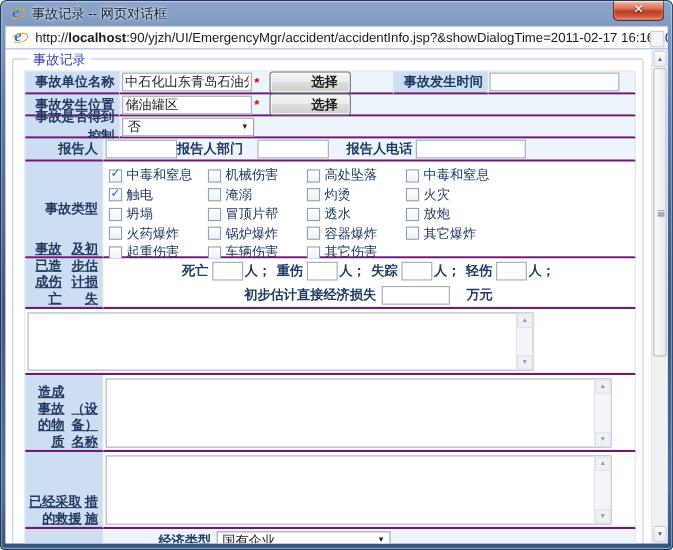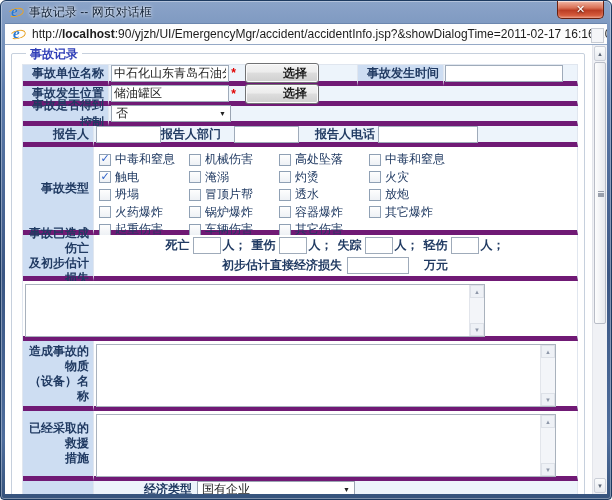--- a/index.html
+++ b/index.html
@@ -36,31 +36,31 @@
   .vscroll{position:absolute;top:0;right:0;bottom:0;width:15px;background:#f0f1f5;border-left:1px solid #e3e5eb;box-sizing:border-box;}
   .sc-btn{position:absolute;left:1px;right:1px;height:13px;background:linear-gradient(180deg,#fafbfc,#e7eaef);
     border:1px solid #cbcfd8;border-radius:2px;color:#5b6575;font-size:6px;display:flex;align-items:center;justify-content:center;}
   .sc-up{top:1px}.sc-down{bottom:1px}
   .sc-thumb{position:absolute;left:1px;right:1px;top:17px;height:260px;background:linear-gradient(90deg,#fdfdfd,#e7e9ee);
     border:1px solid #b9bdc7;border-radius:2px;}
   .sc-grip{position:absolute;left:3px;top:128px;width:6px;height:1px;border-top:1px solid #9aa0ac;
     box-shadow:0 2px 0 #9aa0ac,0 4px 0 #9aa0ac;}
   
   .fset{position:absolute;left:6px;top:8px;width:574px;height:900px;border:1px solid #c6d0dd;border-radius:2px;box-sizing:border-box;}
-  .legend{position:absolute;top:-8px;left:14px;background:#fff;padding:0 4px;color:#3140b8;font-weight:bold;font-size:12px;}
+  .legend{position:absolute;top:-8px;left:14px;background:#fff;padding:0 4px;color:#3140b8;font-weight:normal;font-size:12px;}
   
   .ftable{position:absolute;left:10px;top:10px;width:556px;border-top:1px solid #e0e6ef;border-left:1px solid #e0e6ef;box-sizing:border-box;
     font-size:12px;color:#203a62;}
   .frow{display:flex;box-sizing:border-box;}
-  .cell{box-sizing:border-box;border-right:1px solid #e0e6ef;border-bottom:5px solid #701a75;display:flex;align-items:center;}
+  .cell{box-sizing:border-box;border-right:1px solid #e0e6ef;border-bottom:2px solid #701a75;display:flex;align-items:center;}
   .lblc{background:#cdddf2;justify-content:flex-end;padding-right:4px;font-weight:bold;text-align:right;}
   .valc{background:#edf4fb;}
   .white{background:#fff;}
   .grow{flex:1;min-width:0;}
-  .two-line{flex-direction:column;justify-content:center;align-items:flex-end;line-height:15px;}
+  .two-line{justify-content:center;align-items:flex-end;line-height:15px;text-decoration:underline;}
   input.tb{box-sizing:border-box;height:17px;border:1px solid #9fabba;background:#fff;font-size:12px;
     font-family:inherit;color:#222;padding:0 2px;}
   .req{color:#e00000;font-weight:bold;width:9px;text-align:center;}
   .btn{width:46px;height:18px;border:1px solid #717274;border-radius:3px;font-size:12px;font-weight:bold;color:#1c1c1c;
     display:flex;align-items:center;justify-content:center;cursor:pointer;
     background:linear-gradient(180deg,#f4f4f4,#ececec 45%,#dddddd 50%,#cfcfcf);box-shadow:inset 0 0 0 1px #fbfbfb;padding-left:26px;}
   .sel{box-sizing:border-box;height:17px;background:#fff;border:1px solid #9aa4b2;display:flex;align-items:center;
     justify-content:space-between;padding:0 4px;font-size:12px;color:#222;}
   .sel .arr{font-size:7px;color:#222;margin-left:4px;}
   .inl{font-weight:bold;white-space:nowrap;}

